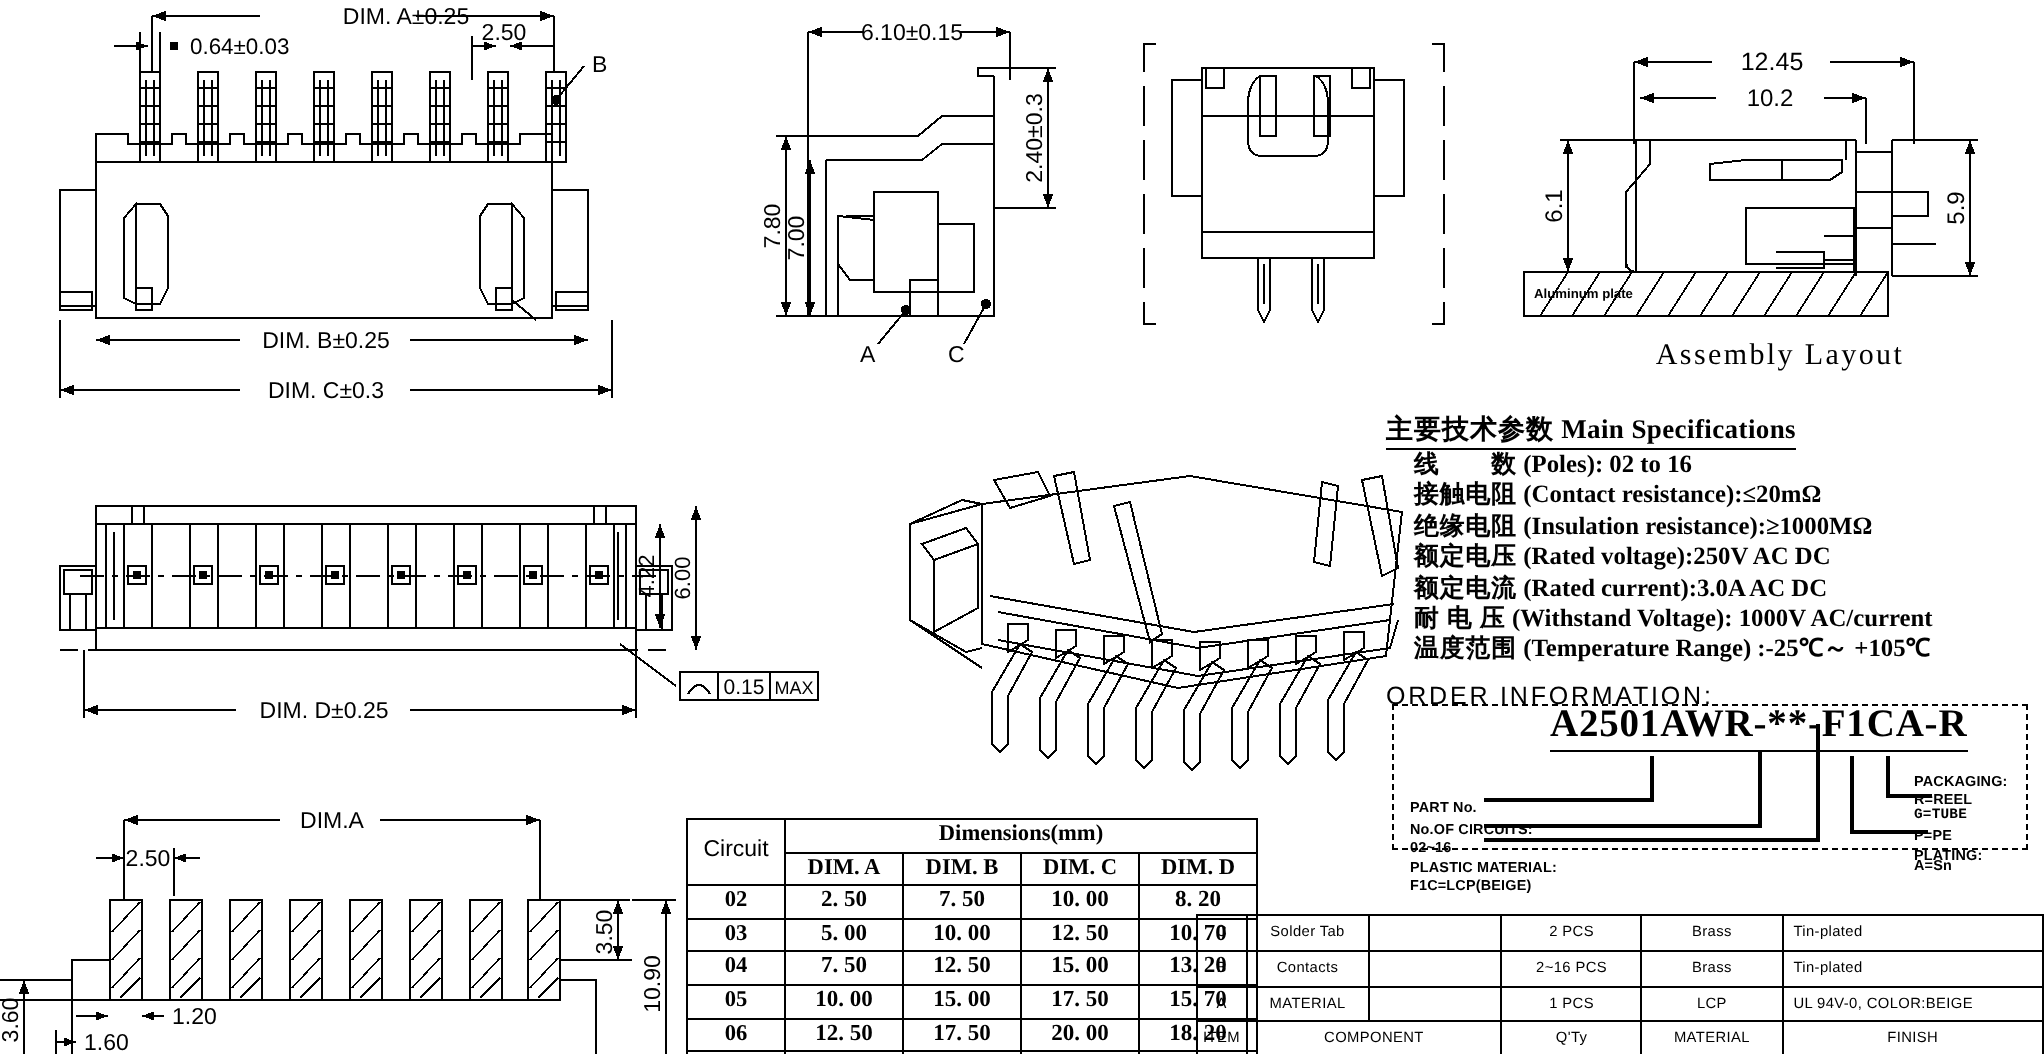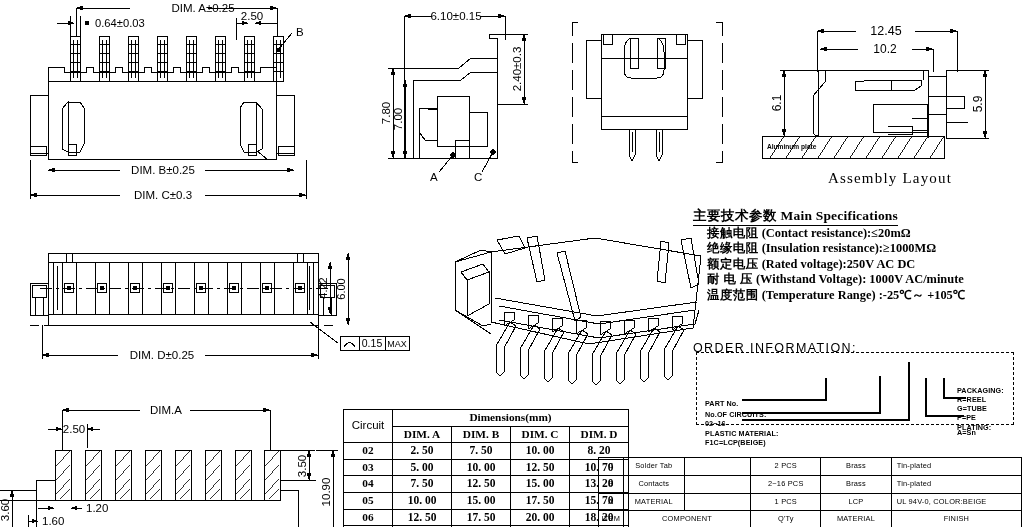--- a/index.html
+++ b/index.html
@@ -599,62 +599,71 @@
 </svg>
 
 <div class="capt" style="left:800px;top:170px;width:180px;text-align:center;">Assembly Layout</div>
 
 <div class="specs">
   <div class="hd">
     <span class="cn">主要技术参数</span>
     <span>Main Specifications</span>
   </div>
   <div class="specrow">
+    <span class="cn">线　　数</span>
+    <span>(Poles): 02 to 16</span>
+  </div>
+  <div class="specrow">
     <span class="cn">接触电阻</span>
     <span>(Contact resistance):≤20mΩ</span>
   </div>
   <div class="specrow">
     <span class="cn">绝缘电阻</span>
     <span>(Insulation resistance):≥1000MΩ</span>
   </div>
   <div class="specrow">
     <span class="cn">额定电压</span>
     <span>(Rated voltage):250V AC DC</span>
   </div>
   <div class="specrow">
+    <span class="cn">额定电流</span>
+    <span>(Rated current):3.0A AC DC</span>
+  </div>
+  <div class="specrow">
     <span class="cn">耐 电 压</span>
-    <span>(Withstand Voltage): 1000V AC/minute</span>
+    <span>(Withstand Voltage): 1000V AC/current</span>
   </div>
   <div class="specrow">
     <span class="cn">温度范围</span>
     <span>(Temperature Range) :-25℃～ +105℃</span>
   </div>
 </div>
 
 <div class="orderttl">ORDER INFORMATION:</div>
 <div class="obox"></div>
+<div class="pno">A2501AWR-**-F1CA-R</div>
 
 <svg width="318" height="73" style="position:absolute;left:696px;top:352px;">
   <g stroke="#000" stroke-width="1.7" fill="none" shape-rendering="crispEdges">
     <path d="M130 26 v22 H46"></path>
     <path d="M184 26 v37 H46" transform="translate(0,-2)"></path>
     <path d="M213 26 v58 H46" transform="translate(0,-16)"></path>
     <path d="M230 26 v38 h38"></path>
     <path d="M248 26 v20 h22"></path>
   </g>
 </svg>
 
 <div class="olab" style="left:705px;top:399px;text-align:center;">PART No.</div>
 <div class="olab" style="left:705px;top:410px;">No.OF CIRCUITS:</div>
 <div class="olab" style="left:705px;top:419px;">02~16</div>
 <div class="olab" style="left:705px;top:429px;">PLASTIC MATERIAL:</div>
 <div class="olab" style="left:705px;top:438px;">F1C=LCP(BEIGE)</div>
 <div class="olab" style="left:957px;top:386px;">PACKAGING:</div>
 <div class="olab" style="left:957px;top:395px;">R=REEL</div>
-<div class="olab" style="left:957px;top:404px;">G=TUBE</div>
+<div class="olab" style="left:957px;top:404px;font-family:Liberation Mono, monospace;">G=TUBE</div>
 <div class="olab" style="left:957px;top:413px;">P=PE</div>
 <div class="olab" style="left:957px;top:423px;">PLATING:</div>
 <div class="olab" style="left:957px;top:428px;">A=Sn</div>
 
 <table class="dimtbl">
   <tbody>
         <tr>
     <td class="cr" rowspan="2">Circuit</td>
     <td colspan="4">Dimensions(mm)</td>
   </tr>

